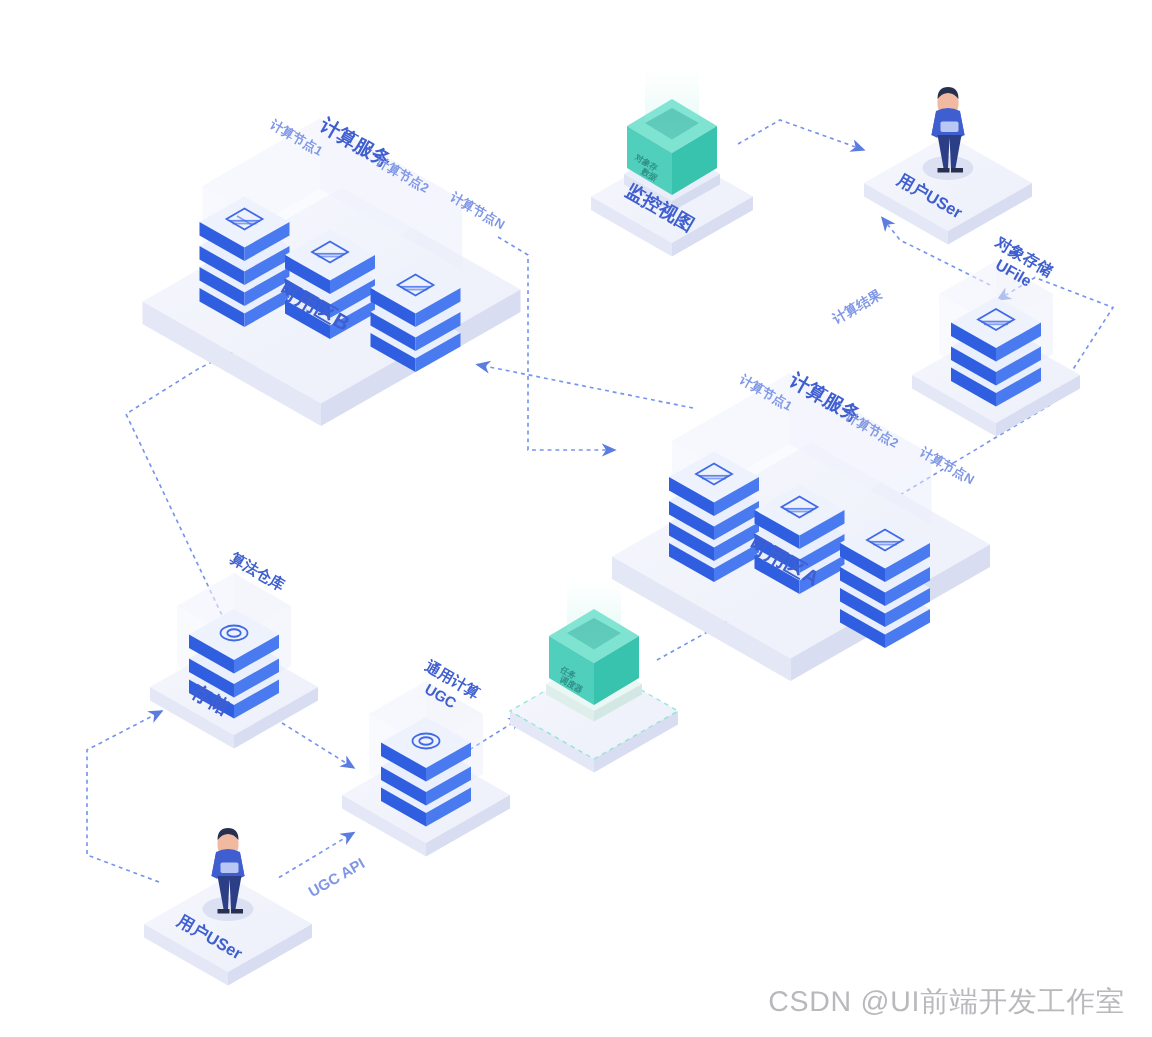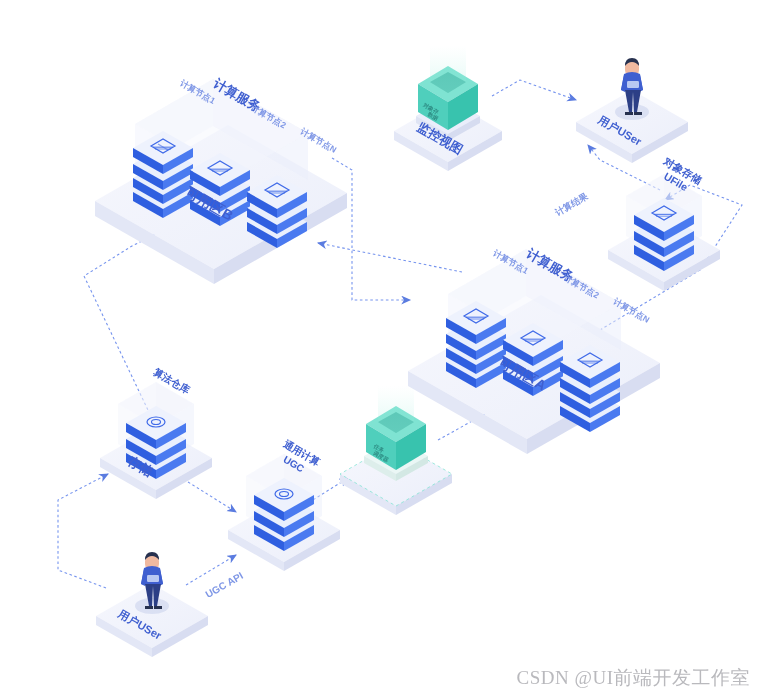--- a/index.html
+++ b/index.html
@@ -19,22 +19,22 @@
   }
   .flowlabel{
     font-family:"Liberation Sans","DejaVu Sans",sans-serif;
     fill:#7f97e6;font-weight:bold;
   }
   .cubetext{
     font-family:"Liberation Sans","DejaVu Sans",sans-serif;
     fill:#2f8f86;font-weight:bold;
   }
   .watermark{
-    position:absolute;right:18px;bottom:0;
-    font-family:Liberation Serif, serif;
+    position:absolute;right:18px;bottom:10px;
+    font-family:Liberation Sans, sans-serif;
     font-size:19px;color:#b9b9bd;letter-spacing:.5px;white-space:nowrap;
   }
 </style>
 </head>
 <body>
 
 <div id="stage">
 <svg width="768" height="691" viewBox="0 0 768 691" xmlns="http://www.w3.org/2000/svg">
 
   <defs>

